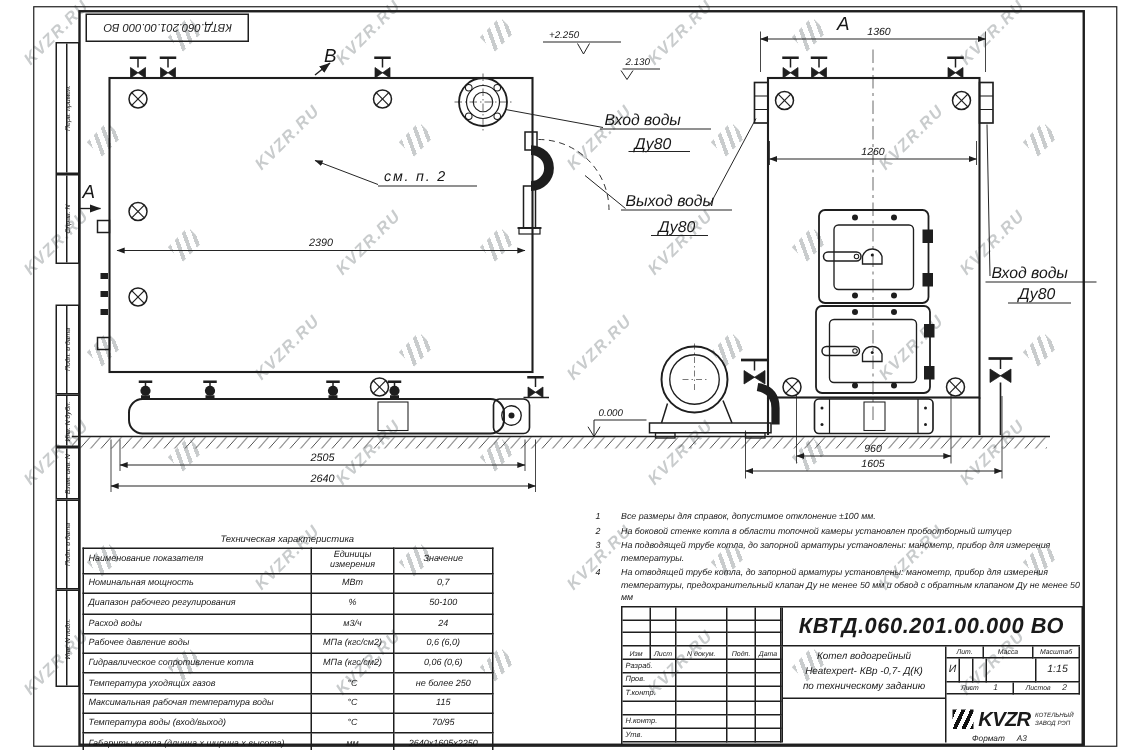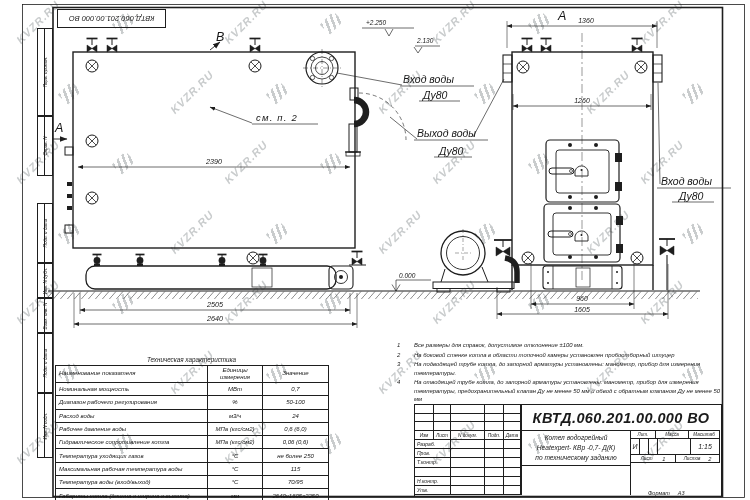--- a/index.html
+++ b/index.html
@@ -606,20 +606,28 @@
       <div class="rt-s">
         <span class="sh">
           <em>Лист</em>
           <em class="v">1</em>
         </span>
         <span class="sh2">
           <em>Листов</em>
           <em class="v">2</em>
         </span>
       </div>
+      <div class="rt-logo">
+        <span class="bars"></span>
+        <span class="kv">KVZR</span>
+        <span class="cap">
+          <em>КОТЕЛЬНЫЙ</em>
+          <em>ЗАВОД РЭП</em>
+        </span>
+      </div>
     </div>
   </div>
 
   <div class="fmt">
     <span>Формат</span><em>А3</em>
   </div>
 
 </div>
 
 </body></html>

